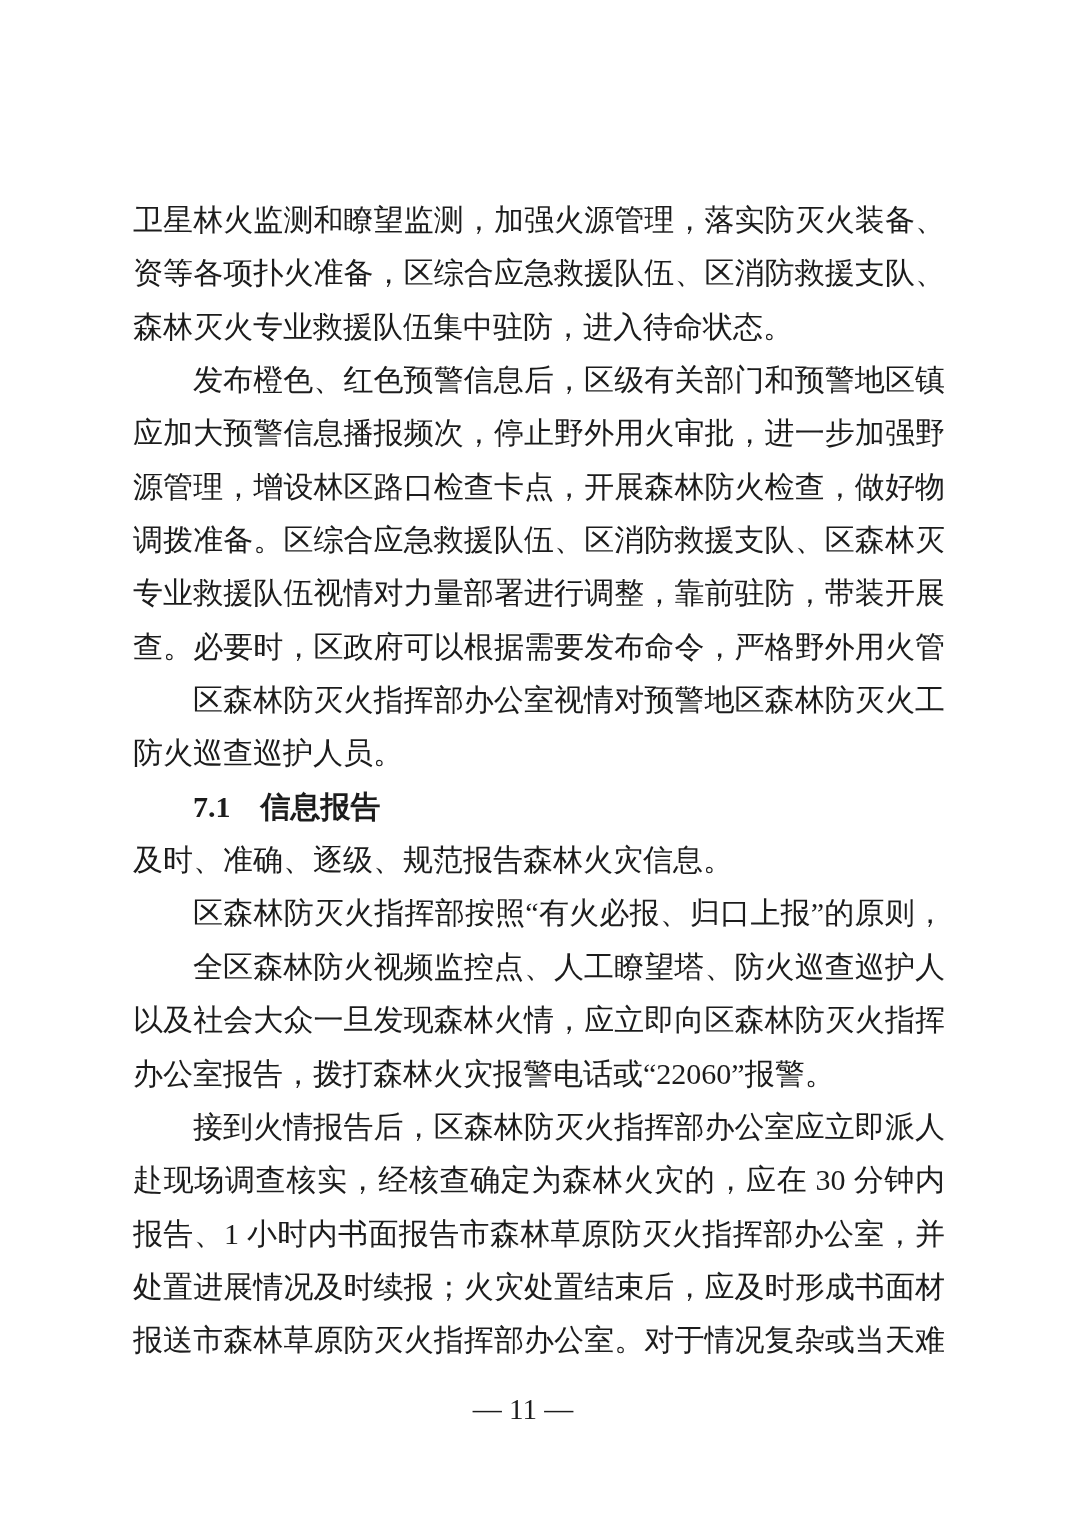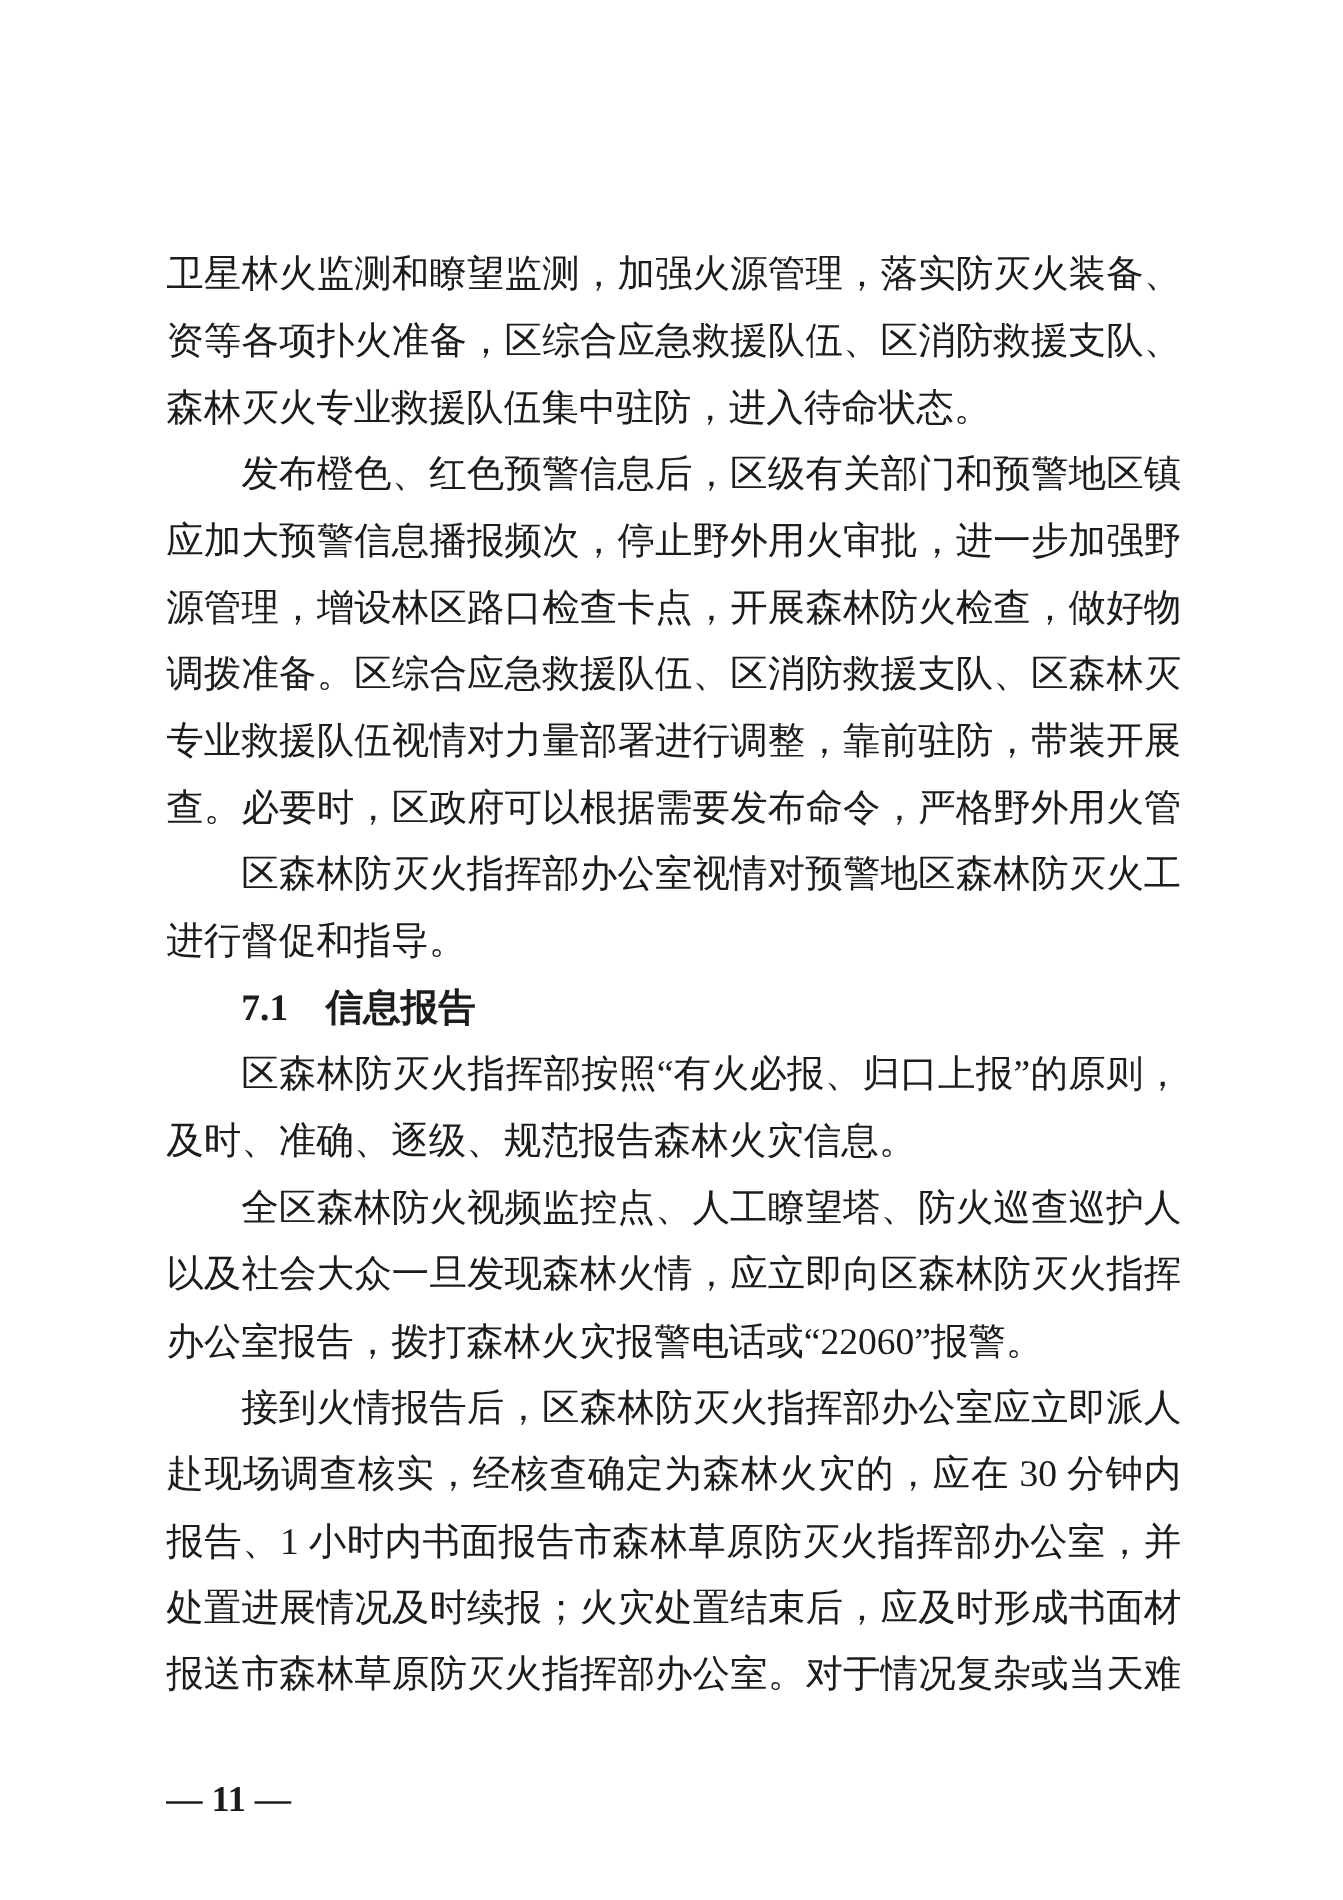--- a/index.html
+++ b/index.html
@@ -39,49 +39,48 @@
     text-indent: 2em;
   }
   .line.heading {
     font-weight: 700;
     text-align: left;
     text-align-last: left;
   }
   .footer {
     position: absolute;
     left: 133px;
-    top: 1420px;
+    top: 1389px;
     width: 812px;
-    text-align: left;
+    text-align: center;
     padding-right: 32px;
     font-size: 29px;
     line-height: 40px;
     color: #1c1c1c;
-    font-weight: bold;
   }
 </style>
 </head>
 <body>
 
 <div class="page">
   <div class="text-block">
     <div class="line">卫星林火监测和瞭望监测，加强火源管理，落实防灭火装备、物</div>
     <div class="line">资等各项扑火准备，区综合应急救援队伍、区消防救援支队、区</div>
     <div class="line short">森林灭火专业救援队伍集中驻防，进入待命状态。</div>
     <div class="line indent">发布橙色、红色预警信息后，区级有关部门和预警地区镇政</div>
     <div class="line">应加大预警信息播报频次，停止野外用火审批，进一步加强野外火</div>
     <div class="line">源管理，增设林区路口检查卡点，开展森林防火检查，做好物资</div>
     <div class="line">调拨准备。区综合应急救援队伍、区消防救援支队、区森林灭火</div>
     <div class="line">专业救援队伍视情对力量部署进行调整，靠前驻防，带装开展巡</div>
     <div class="line">查。必要时，区政府可以根据需要发布命令，严格野外用火管理。</div>
     <div class="line indent">区森林防灭火指挥部办公室视情对预警地区森林防灭火工作</div>
-    <div class="line short">进行督促和指导。</div>
+    <div class="line short">防火巡查巡护人员。</div>
     <div class="line indent heading">7.1　信息报告</div>
+    <div class="line short">及时、准确、逐级、规范报告森林火灾信息。</div>
     <div class="line indent">区森林防灭火指挥部按照“有火必报、归口上报”的原则，</div>
-    <div class="line short">及时、准确、逐级、规范报告森林火灾信息。</div>
     <div class="line indent">全区森林防火视频监控点、人工瞭望塔、防火巡查巡护人员</div>
     <div class="line">以及社会大众一旦发现森林火情，应立即向区森林防灭火指挥部</div>
     <div class="line short">办公室报告，拨打森林火灾报警电话或“22060”报警。</div>
     <div class="line indent">接到火情报告后，区森林防灭火指挥部办公室应立即派人赶</div>
     <div class="line">赴现场调查核实，经核查确定为森林火灾的，应在 30 分钟内电话</div>
     <div class="line">报告、1 小时内书面报告市森林草原防灭火指挥部办公室，并根据</div>
     <div class="line">处置进展情况及时续报；火灾处置结束后，应及时形成书面材料</div>
     <div class="line">报送市森林草原防灭火指挥部办公室。对于情况复杂或当天难以</div>
   </div>
 

